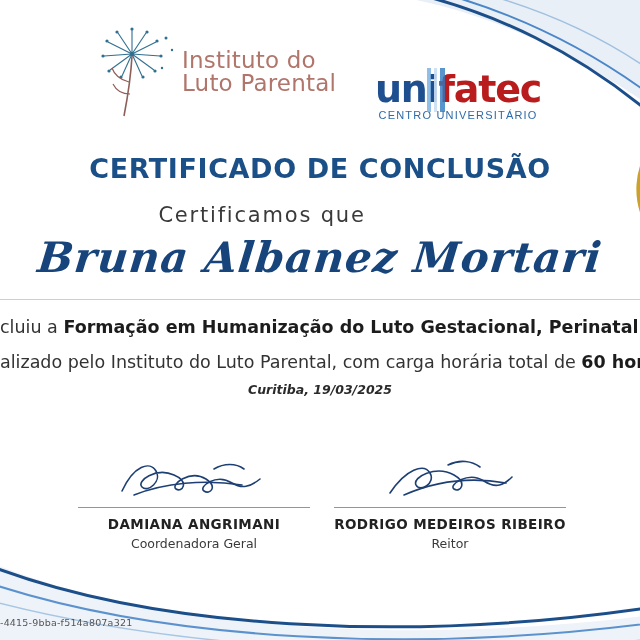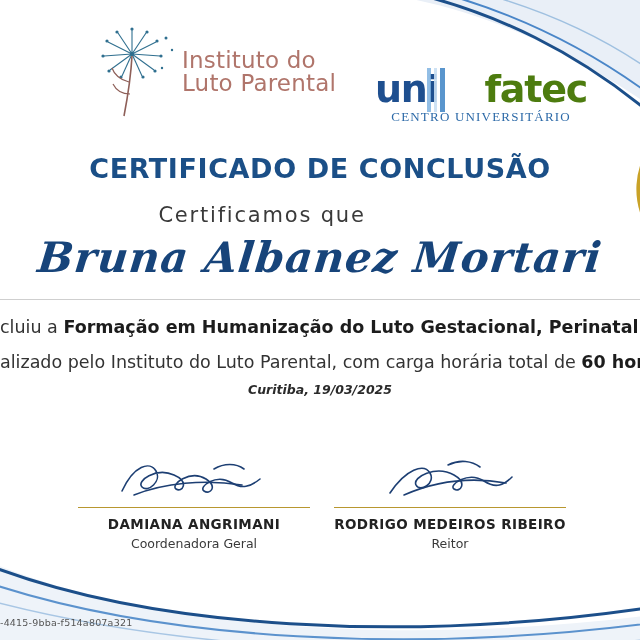--- a/index.html
+++ b/index.html
@@ -44,27 +44,27 @@
     text-align: center;
   }
   .fatec-word {
     font-size: 38px;
     font-weight: bold;
     letter-spacing: -1.2px;
     line-height: 38px;
     font-family: "DejaVu Sans", sans-serif;
   }
   .fatec-uni { color: #1e4f8f; }
-  .fatec-rest { color: #4d7c0f; padding-left: 46px; }
+  .fatec-rest { color: #b91c1c; }
   .fatec-sub {
-    font-size: 13px;
+    font-size: 11px;
     color: #2d6aa8;
     letter-spacing: 1.2px;
     margin-top: 1px;
-    font-family: Liberation Serif, serif;
+    font-family: Liberation Sans, sans-serif;
   }
   .fatec-bars { position: absolute; left: 0; top: -2px; }
 
   
   .title {
     position: absolute;
     top: 153px; left: 0; width: 640px;
     text-align: center;
     color: #1b4f87;
     font-size: 27px;

